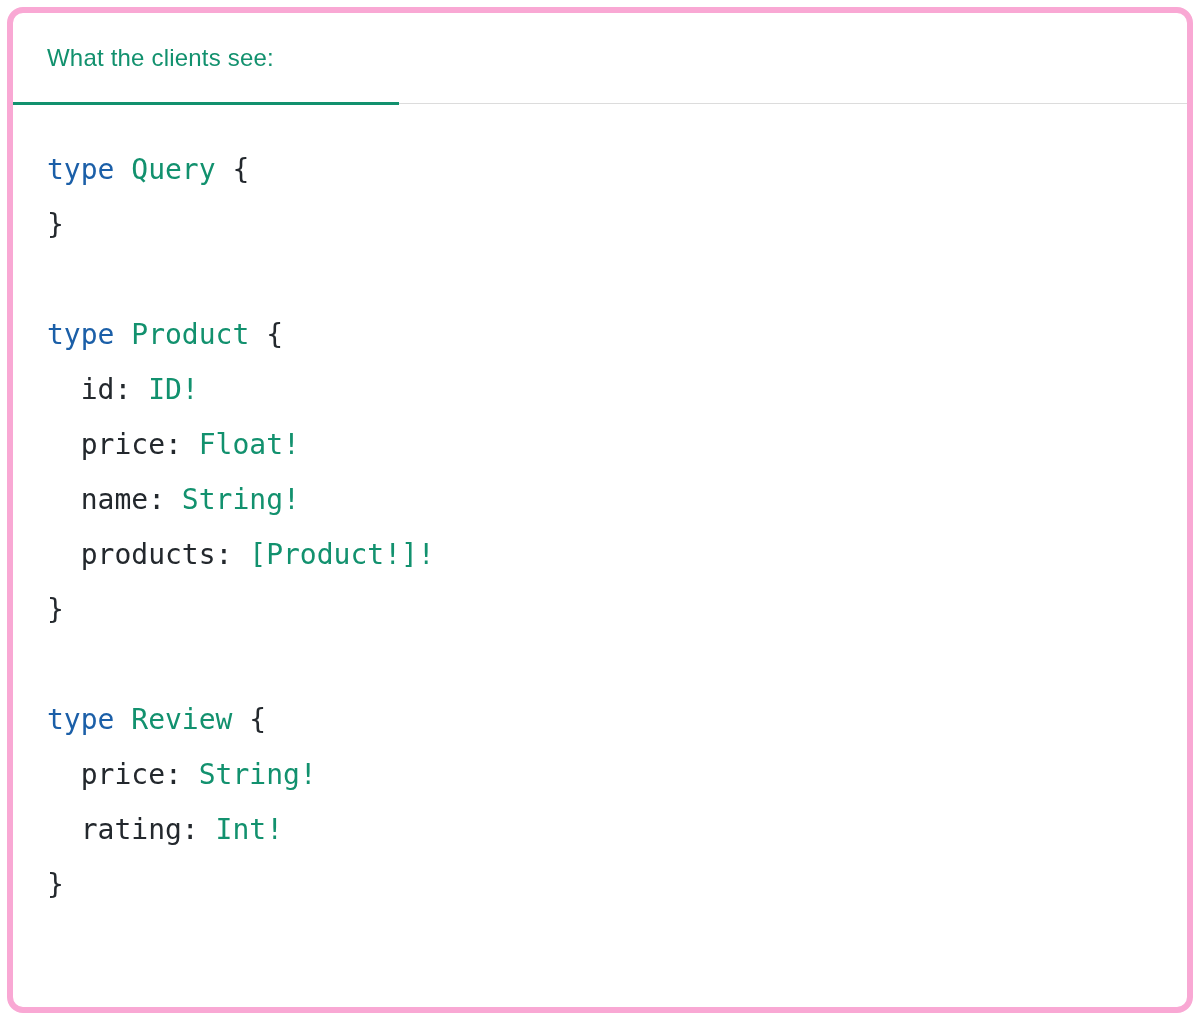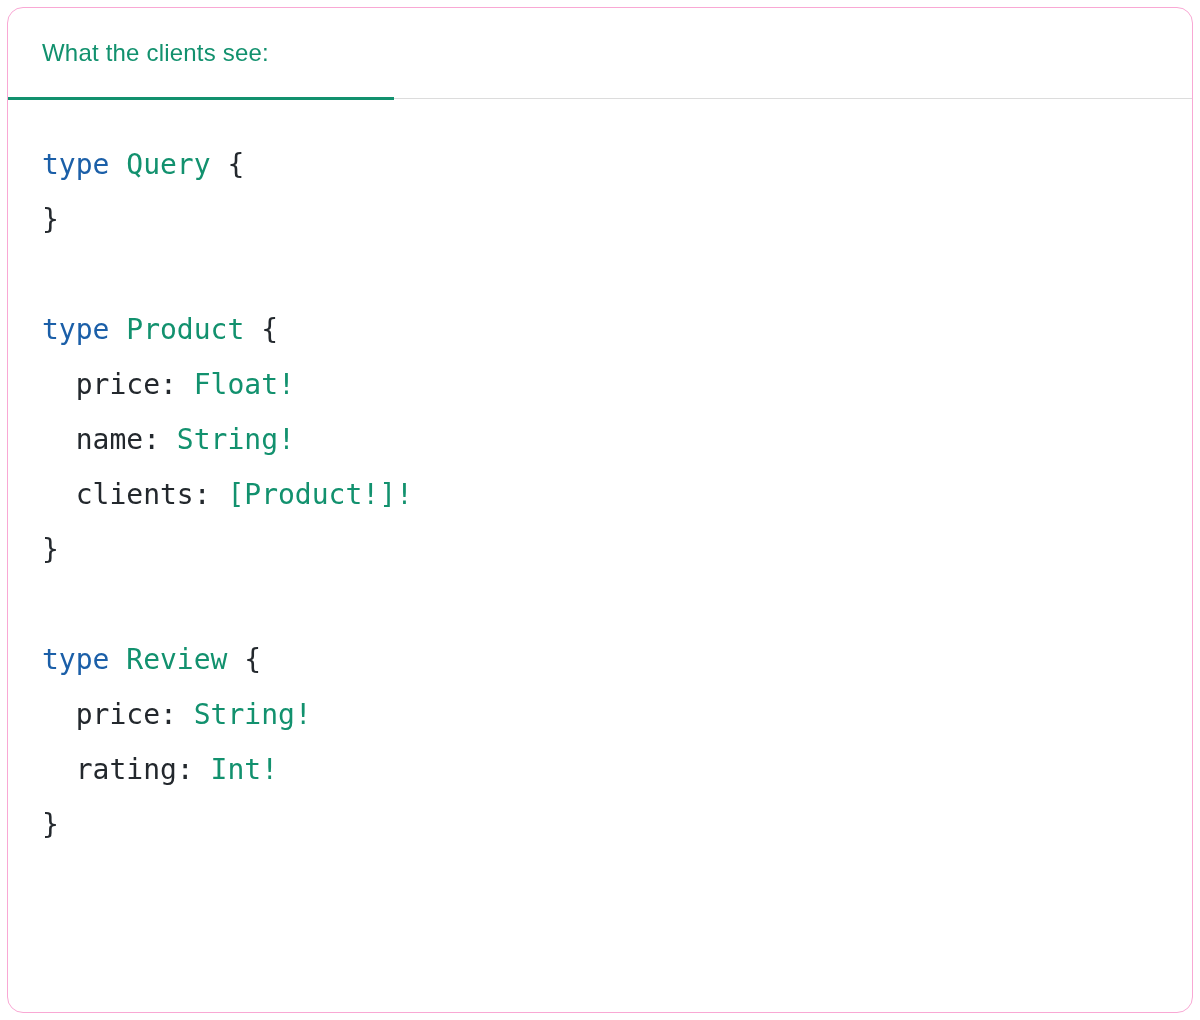--- a/index.html
+++ b/index.html
@@ -11,21 +11,21 @@
     font-family: "Liberation Sans", sans-serif;
   }
 
   .card {
     position: absolute;
     left: 7px;
     top: 7px;
     right: 7px;
     bottom: 7px;
     background: #ffffff;
-    border: 1px solid #f9a8d4;
+    border: 6px solid #f9a8d4;
     border-radius: 16px;
     overflow: hidden;
     box-sizing: border-box;
   }
 
   .card-header {
     position: relative;
     height: 90px;
     border-bottom: 1px solid #dcdcdc;
     display: flex;
@@ -81,23 +81,24 @@
       <span class="tab-label">What the clients see:</span>
     </div>
     <div class="tab-underline"></div>
   </div>
 
   <div class="code-block">
       <div class="code-line"><span class="tok-kw">type</span><span class="tok-pl"> </span><span class="tok-ty">Query</span><span class="tok-pl"> {</span></div>
       <div class="code-line"><span class="tok-pl">}</span></div>
       <div class="code-line"></div>
       <div class="code-line"><span class="tok-kw">type</span><span class="tok-pl"> </span><span class="tok-ty">Product</span><span class="tok-pl"> {</span></div>
+      <div class="code-line"><span class="tok-pl">  id: </span><span class="tok-ty">ID!</span></div>
       <div class="code-line"><span class="tok-pl">  price: </span><span class="tok-ty">Float!</span></div>
       <div class="code-line"><span class="tok-pl">  name: </span><span class="tok-ty">String!</span></div>
-      <div class="code-line"><span class="tok-pl">  clients: </span><span class="tok-ty">[Product!]!</span></div>
+      <div class="code-line"><span class="tok-pl">  products: </span><span class="tok-ty">[Product!]!</span></div>
       <div class="code-line"><span class="tok-pl">}</span></div>
       <div class="code-line"></div>
       <div class="code-line"><span class="tok-kw">type</span><span class="tok-pl"> </span><span class="tok-ty">Review</span><span class="tok-pl"> {</span></div>
       <div class="code-line"><span class="tok-pl">  price: </span><span class="tok-ty">String!</span></div>
       <div class="code-line"><span class="tok-pl">  rating: </span><span class="tok-ty">Int!</span></div>
       <div class="code-line"><span class="tok-pl">}</span></div>
     </div>
 </div>
 
 </body></html>

